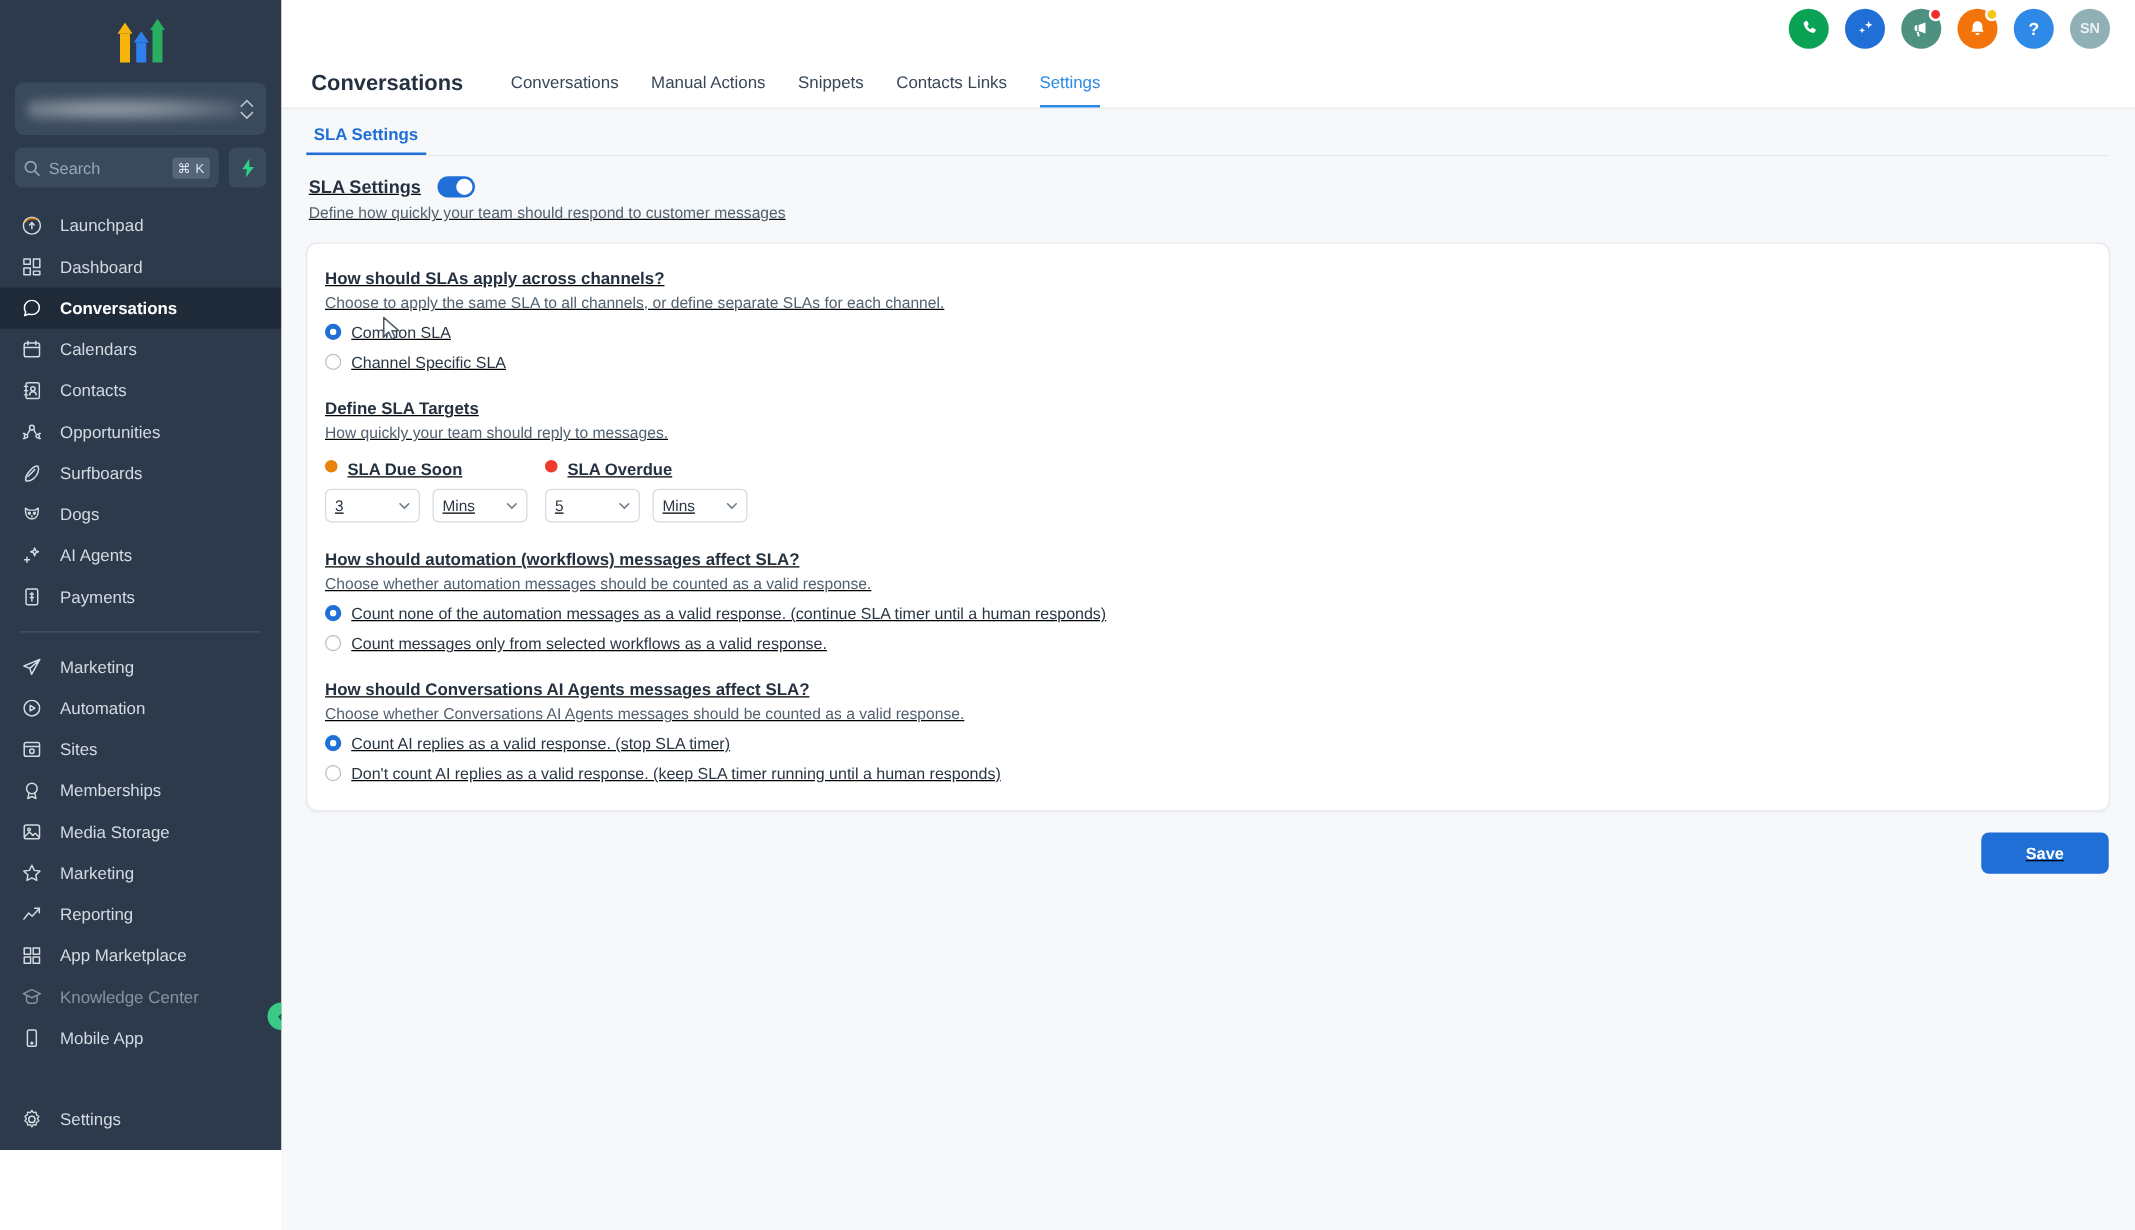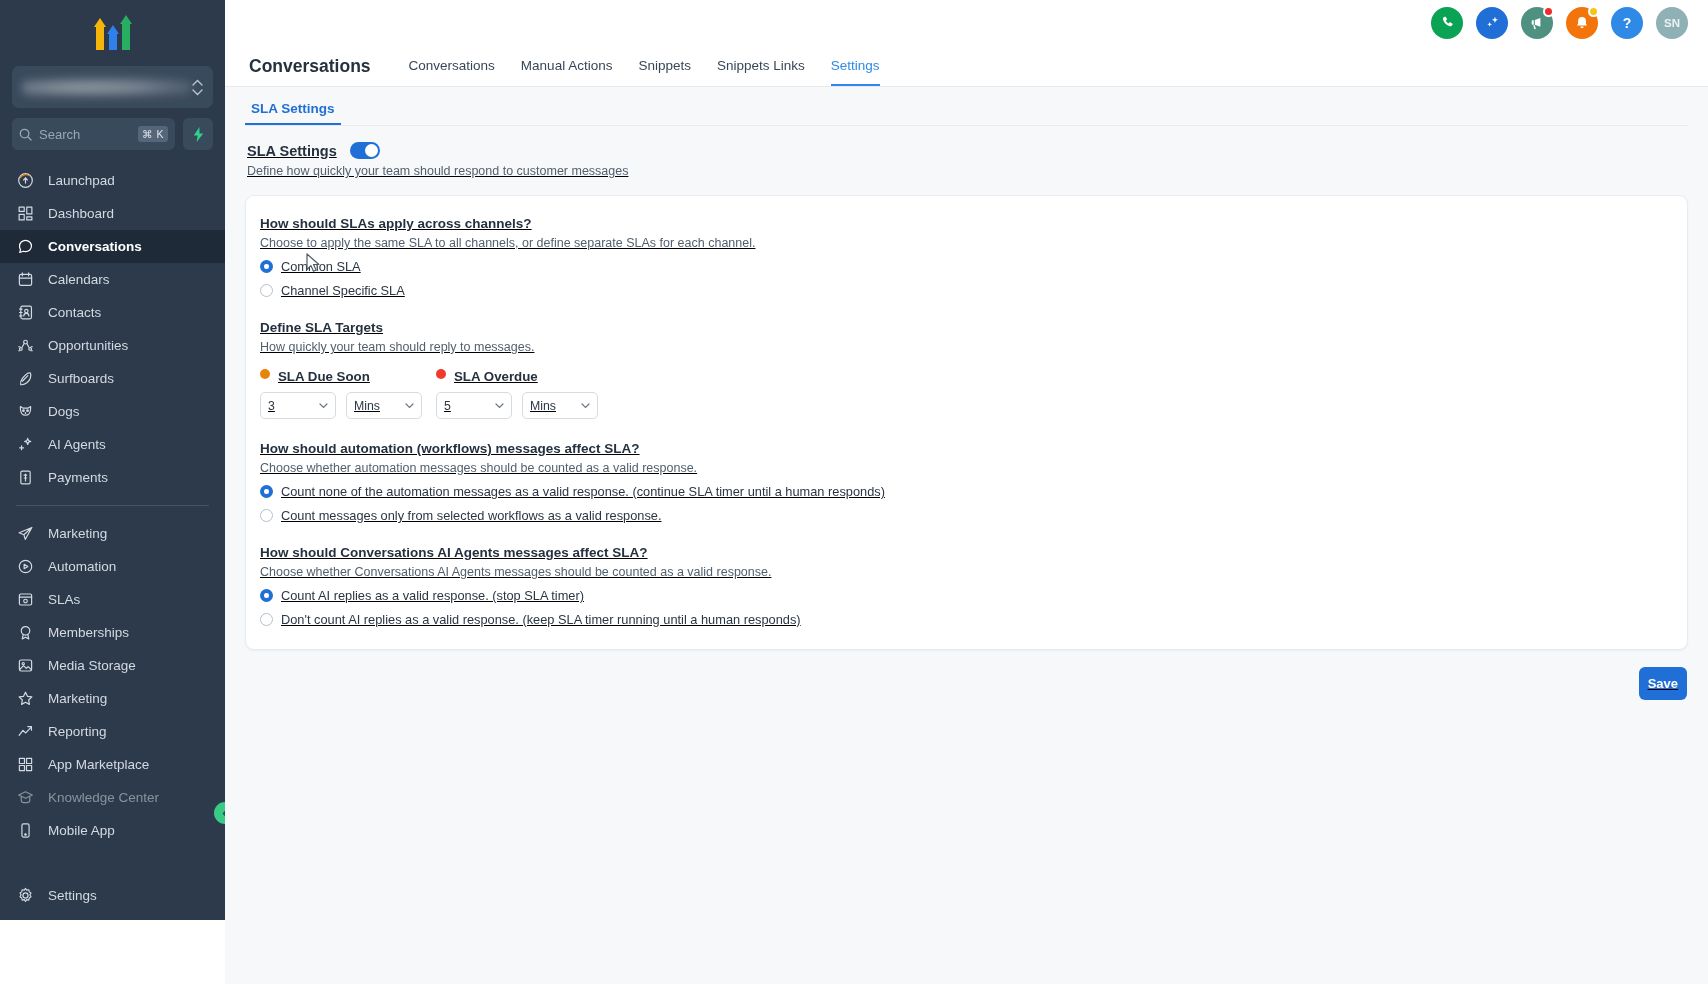--- a/index.html
+++ b/index.html
@@ -153,21 +153,21 @@
   .sel {
     width: 76px; height: 27px; border: 1px solid #d6dbe2; border-radius: 5px;
     background: #fff; display: flex; align-items: center; justify-content: space-between;
     padding: 0 7px; font-size: 12.3px; color: #2a3644; cursor: pointer;
   }
   .chev { color: #6b7886; font-size: 9px; }
 
   .save-row { display: flex; justify-content: flex-end; margin-top: 17px; padding-right: 1px; }
   .save-btn {
     background: #1f6fd6; color: #fff; font-size: 13px; font-weight: bold;
-    border: none; border-radius: 6px; padding: 9px 9px; cursor: pointer;
+    border: none; border-radius: 6px; padding: 9px 36px; cursor: pointer;
   }
   .cursor { position: absolute; pointer-events: none; }
 </style>
 </head>
 <body>
 
 <div class="app">
 
   <aside class="sidebar">
 
@@ -337,21 +337,21 @@
             <span>Automation</span>
           </div>
           <div class="nav-item">
             <span class="ic">
               <svg width="17" height="17" viewBox="0 0 20 20" fill="none" stroke="#d3dae2" stroke-width="1.4" stroke-linecap="round" stroke-linejoin="round">
                 <rect x="2.8" y="3.5" width="14.4" height="13" rx="1.7"></rect>
                 <path d="M2.8 7.2h14.4"></path>
                 <circle cx="10" cy="11.8" r="2.1"></circle>
               </svg>
             </span>
-            <span>SLAs</span>
+            <span>Sites</span>
           </div>
           <div class="nav-item">
             <span class="ic">
               <svg width="17" height="17" viewBox="0 0 20 20" fill="none" stroke="#d3dae2" stroke-width="1.4" stroke-linecap="round" stroke-linejoin="round">
                 <circle cx="10" cy="8" r="5"></circle>
                 <path d="M7.3 12.2L6.2 17.5l3.8-2 3.8 2-1.1-5.3"></path>
               </svg>
             </span>
             <span>Memberships</span>
           </div>
@@ -469,21 +469,21 @@
         <span>SN</span>
       </div>
     </div>
 
     <div class="header">
       <div class="page-title">Conversations</div>
       <div id="header-tabs" style="display:flex;gap:26px;align-items:flex-end;">
           <span class="tab">Conversations</span>
           <span class="tab">Manual Actions</span>
           <span class="tab">Snippets</span>
-          <span class="tab">Snippets Links</span>
+          <span class="tab">Contacts Links</span>
           <span class="tab active">Settings</span>
         </div>
     </div>
 
     <div class="content">
 
       <div class="subtabs">
         <span class="subtab">SLA Settings</span>
       </div>
 

